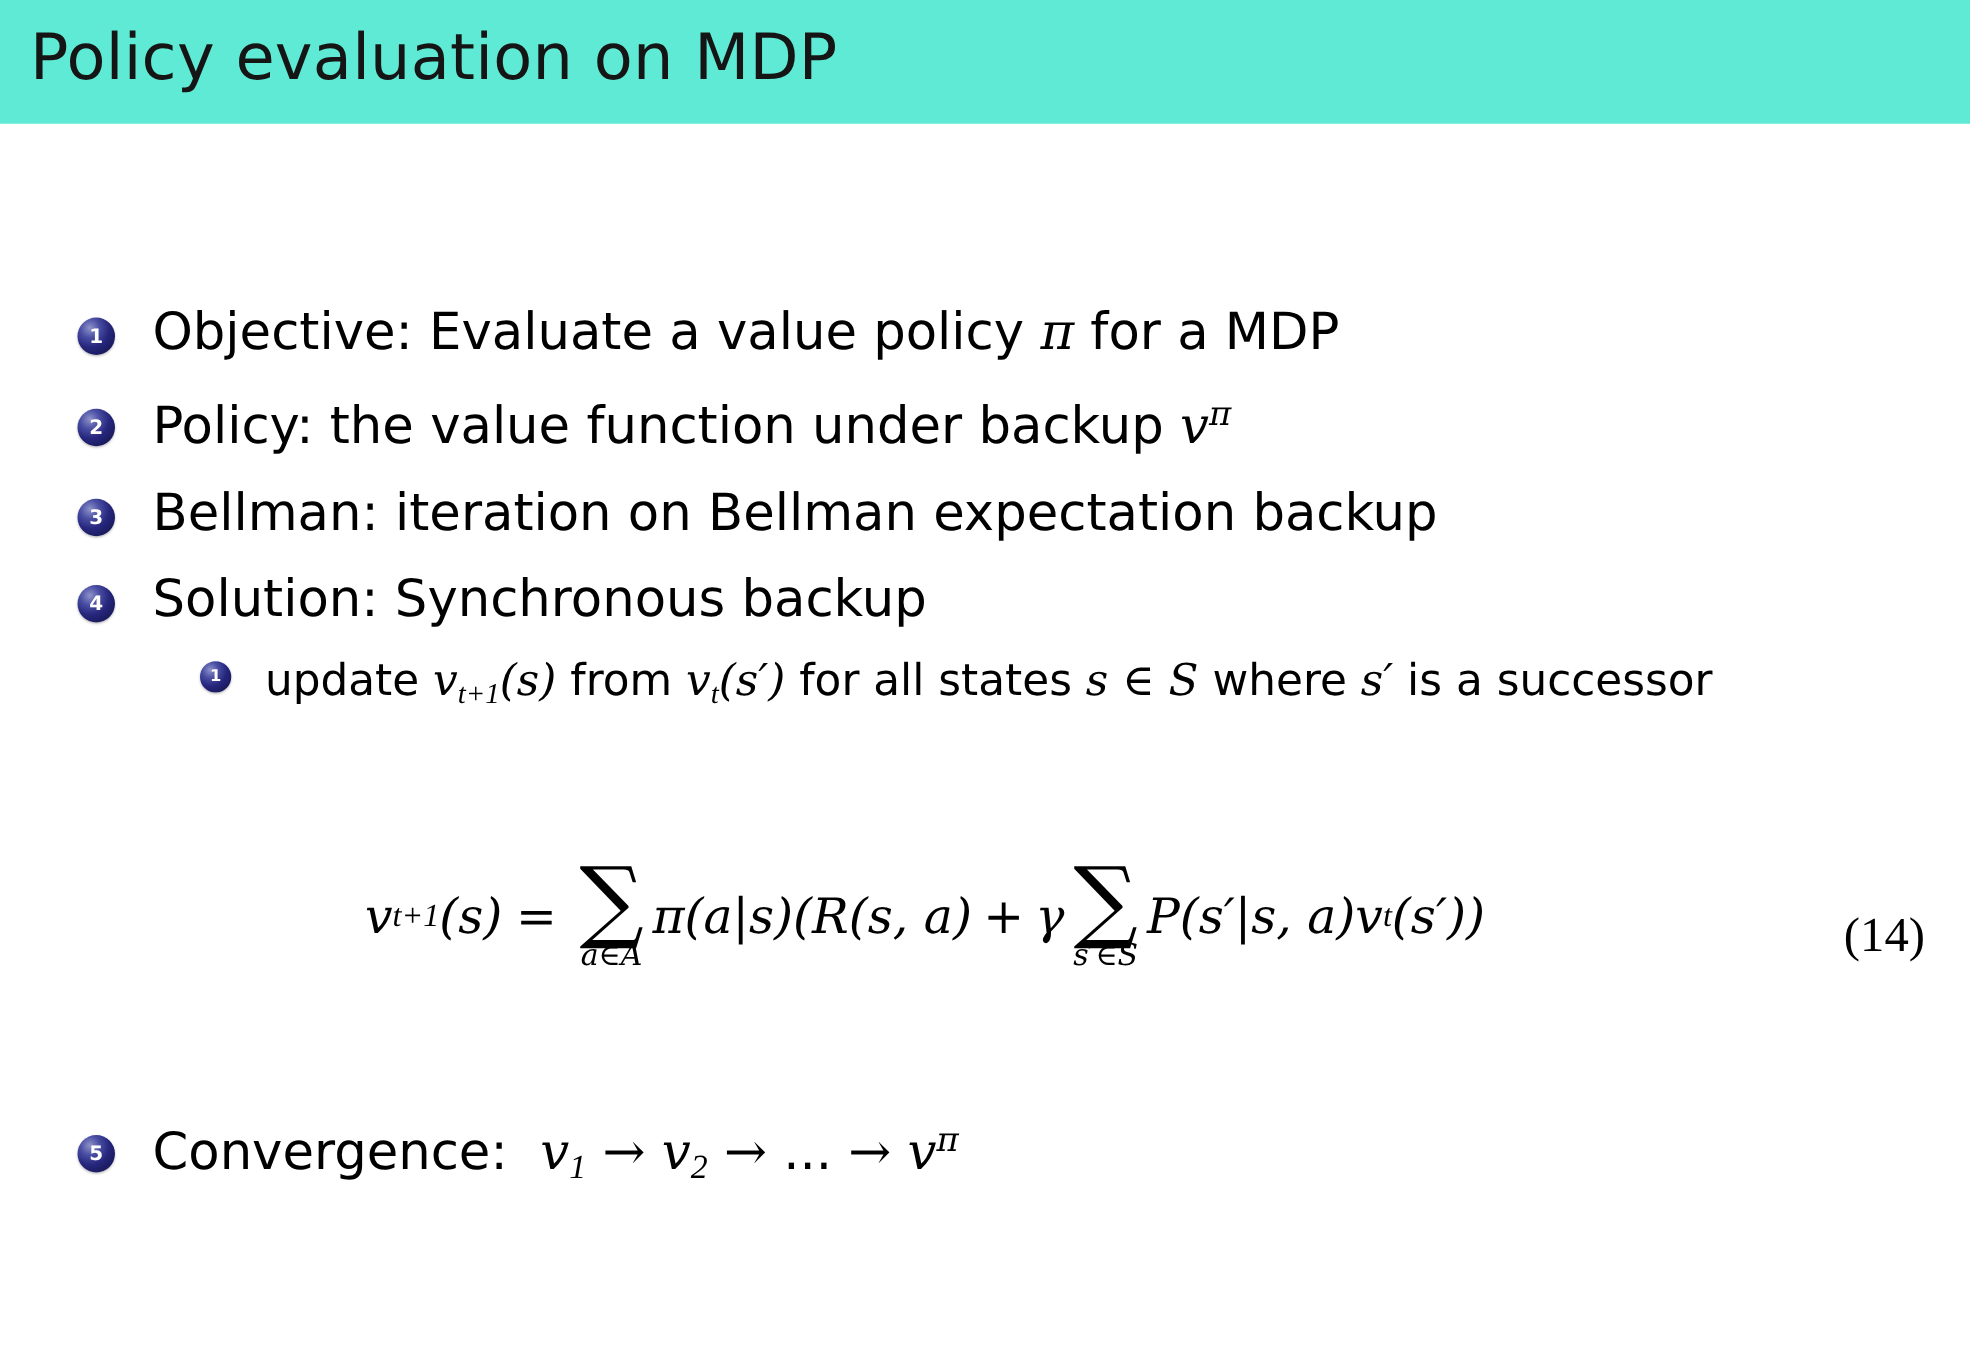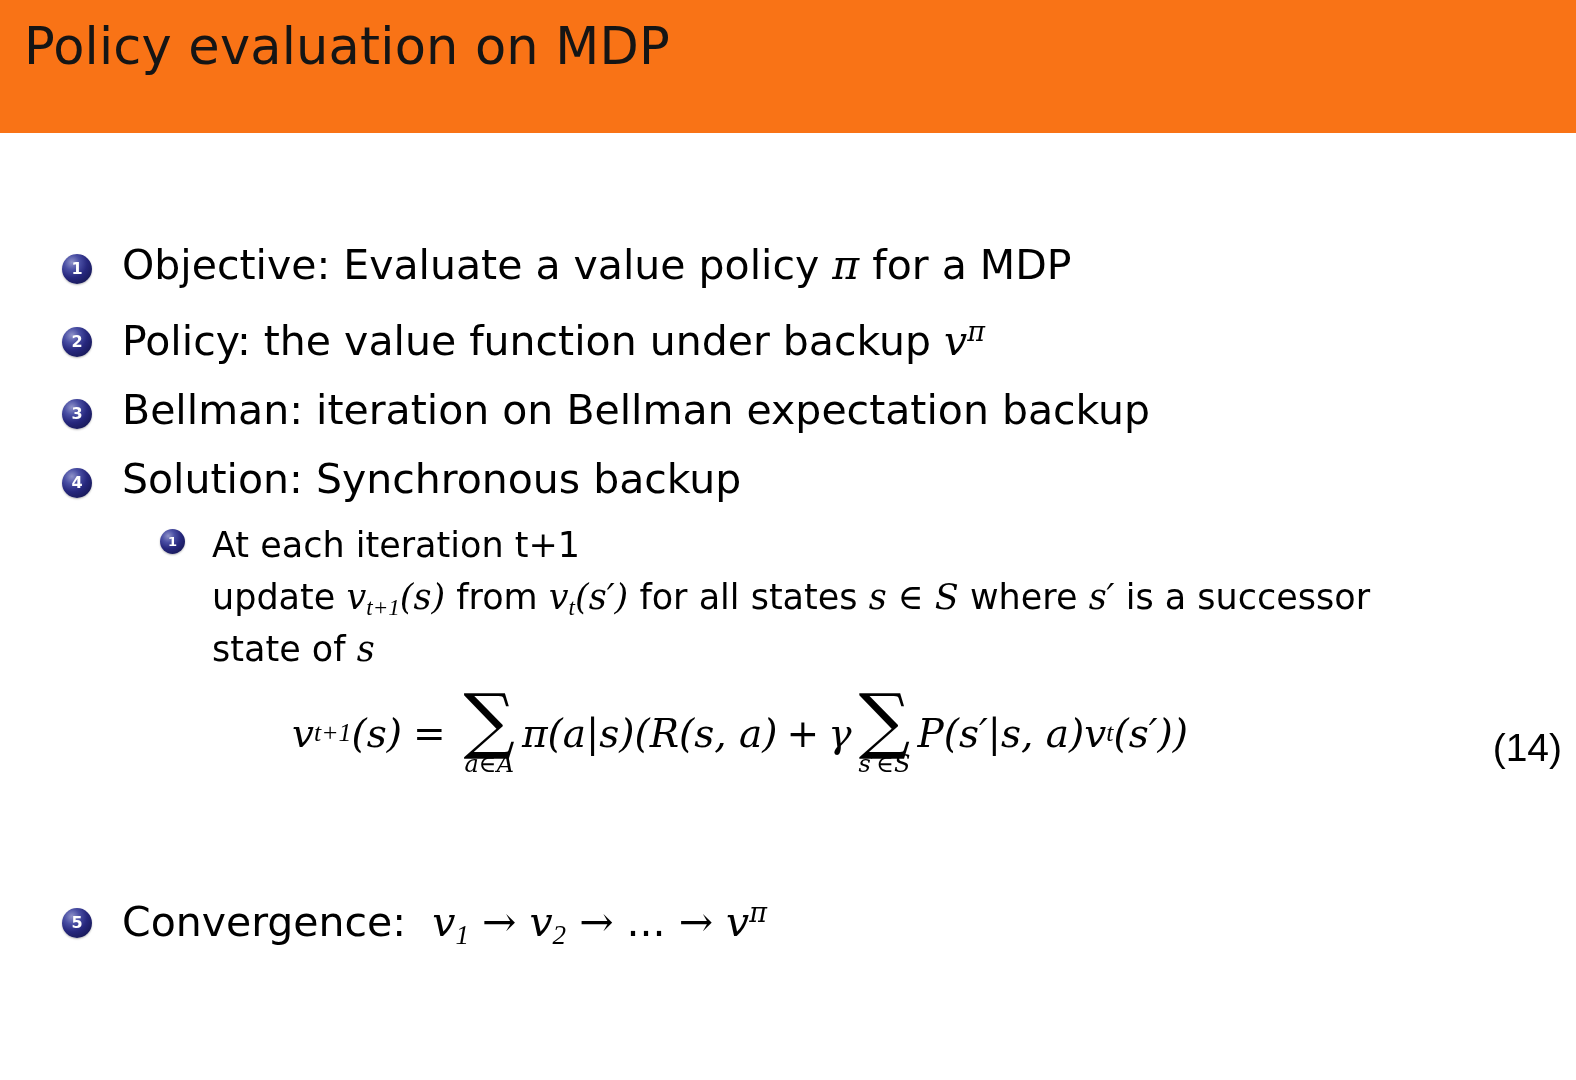--- a/index.html
+++ b/index.html
@@ -15,22 +15,22 @@
     font-family: "DejaVu Sans", sans-serif;
     color: #000000;
     -webkit-font-smoothing: antialiased;
   }
 
   
   .title-bar {
     position: absolute;
     left: 0; top: 0;
     width: 1576px;
-    height: 133px;
-    background: #f97316;
+    height: 99px;
+    background: #5eead4;
   }
   .slide-title {
     position: absolute;
     left: 24px;
     top: 17px;
     font-size: 51px;
     font-weight: 400;
     letter-spacing: 0.2px;
     color: #151515;
     white-space: nowrap;
@@ -170,24 +170,24 @@
     font-weight: 400;
   }
   .sum .lim {
     font-size: 24px;
     font-family: "DejaVu Serif", serif;
     font-style: italic;
     margin-top: 2px;
   }
   .eq-number {
     position: absolute;
-    right: 14px;
+    right: 36px;
     top: 36px;
     font-size: 39px;
-    font-family: Liberation Sans, sans-serif;
+    font-family: Liberation Serif, serif;
   }
 </style>
 </head>
 <body>
 
 <div class="title-bar">
   <div class="slide-title">Policy evaluation on MDP</div>
 </div>
 
 <div class="content">
@@ -218,25 +218,23 @@
       <span class="bullet lvl1">4</span>
     </span>
     <span class="text"><span>Solution:</span><span> Synchronous backup</span></span>
   </div>
 
   <div class="sub-row">
     <span class="marker">
       <span class="bullet lvl2">1</span>
     </span>
     <span class="sub-text">
-      <span class="ln"><span>At each iteration t</span><span class="mup">+</span><span>1</span></span>
 
       <span class="ln"><span>update</span>&nbsp;<span class="mi">v</span><sub class="msub">t+1</sub><span class="mi">(s)</span>&nbsp;<span>from</span>&nbsp;<span class="mi">v</span><sub class="msub">t</sub><span class="mi">(s′)</span>&nbsp;<span>for all states</span>&nbsp;<span class="mi">s</span>&nbsp;<span class="mup">∈</span>&nbsp;<span class="cal">S</span>&nbsp;<span>where</span>&nbsp;<span class="mi">s′</span>&nbsp;<span>is a successor</span></span>
 
-      <span class="ln"><span>state of</span>&nbsp;<span class="mi">s</span></span>
     </span>
   </div>
 
   <div class="equation-block">
     <div class="equation">
       <span class="eq-inline">
           <span class="mi">v</span>
           <sub class="msub">t+1</sub>
           <span class="mi">(s)</span>
           <span class="mup" style="margin:0 11px;">=</span>

